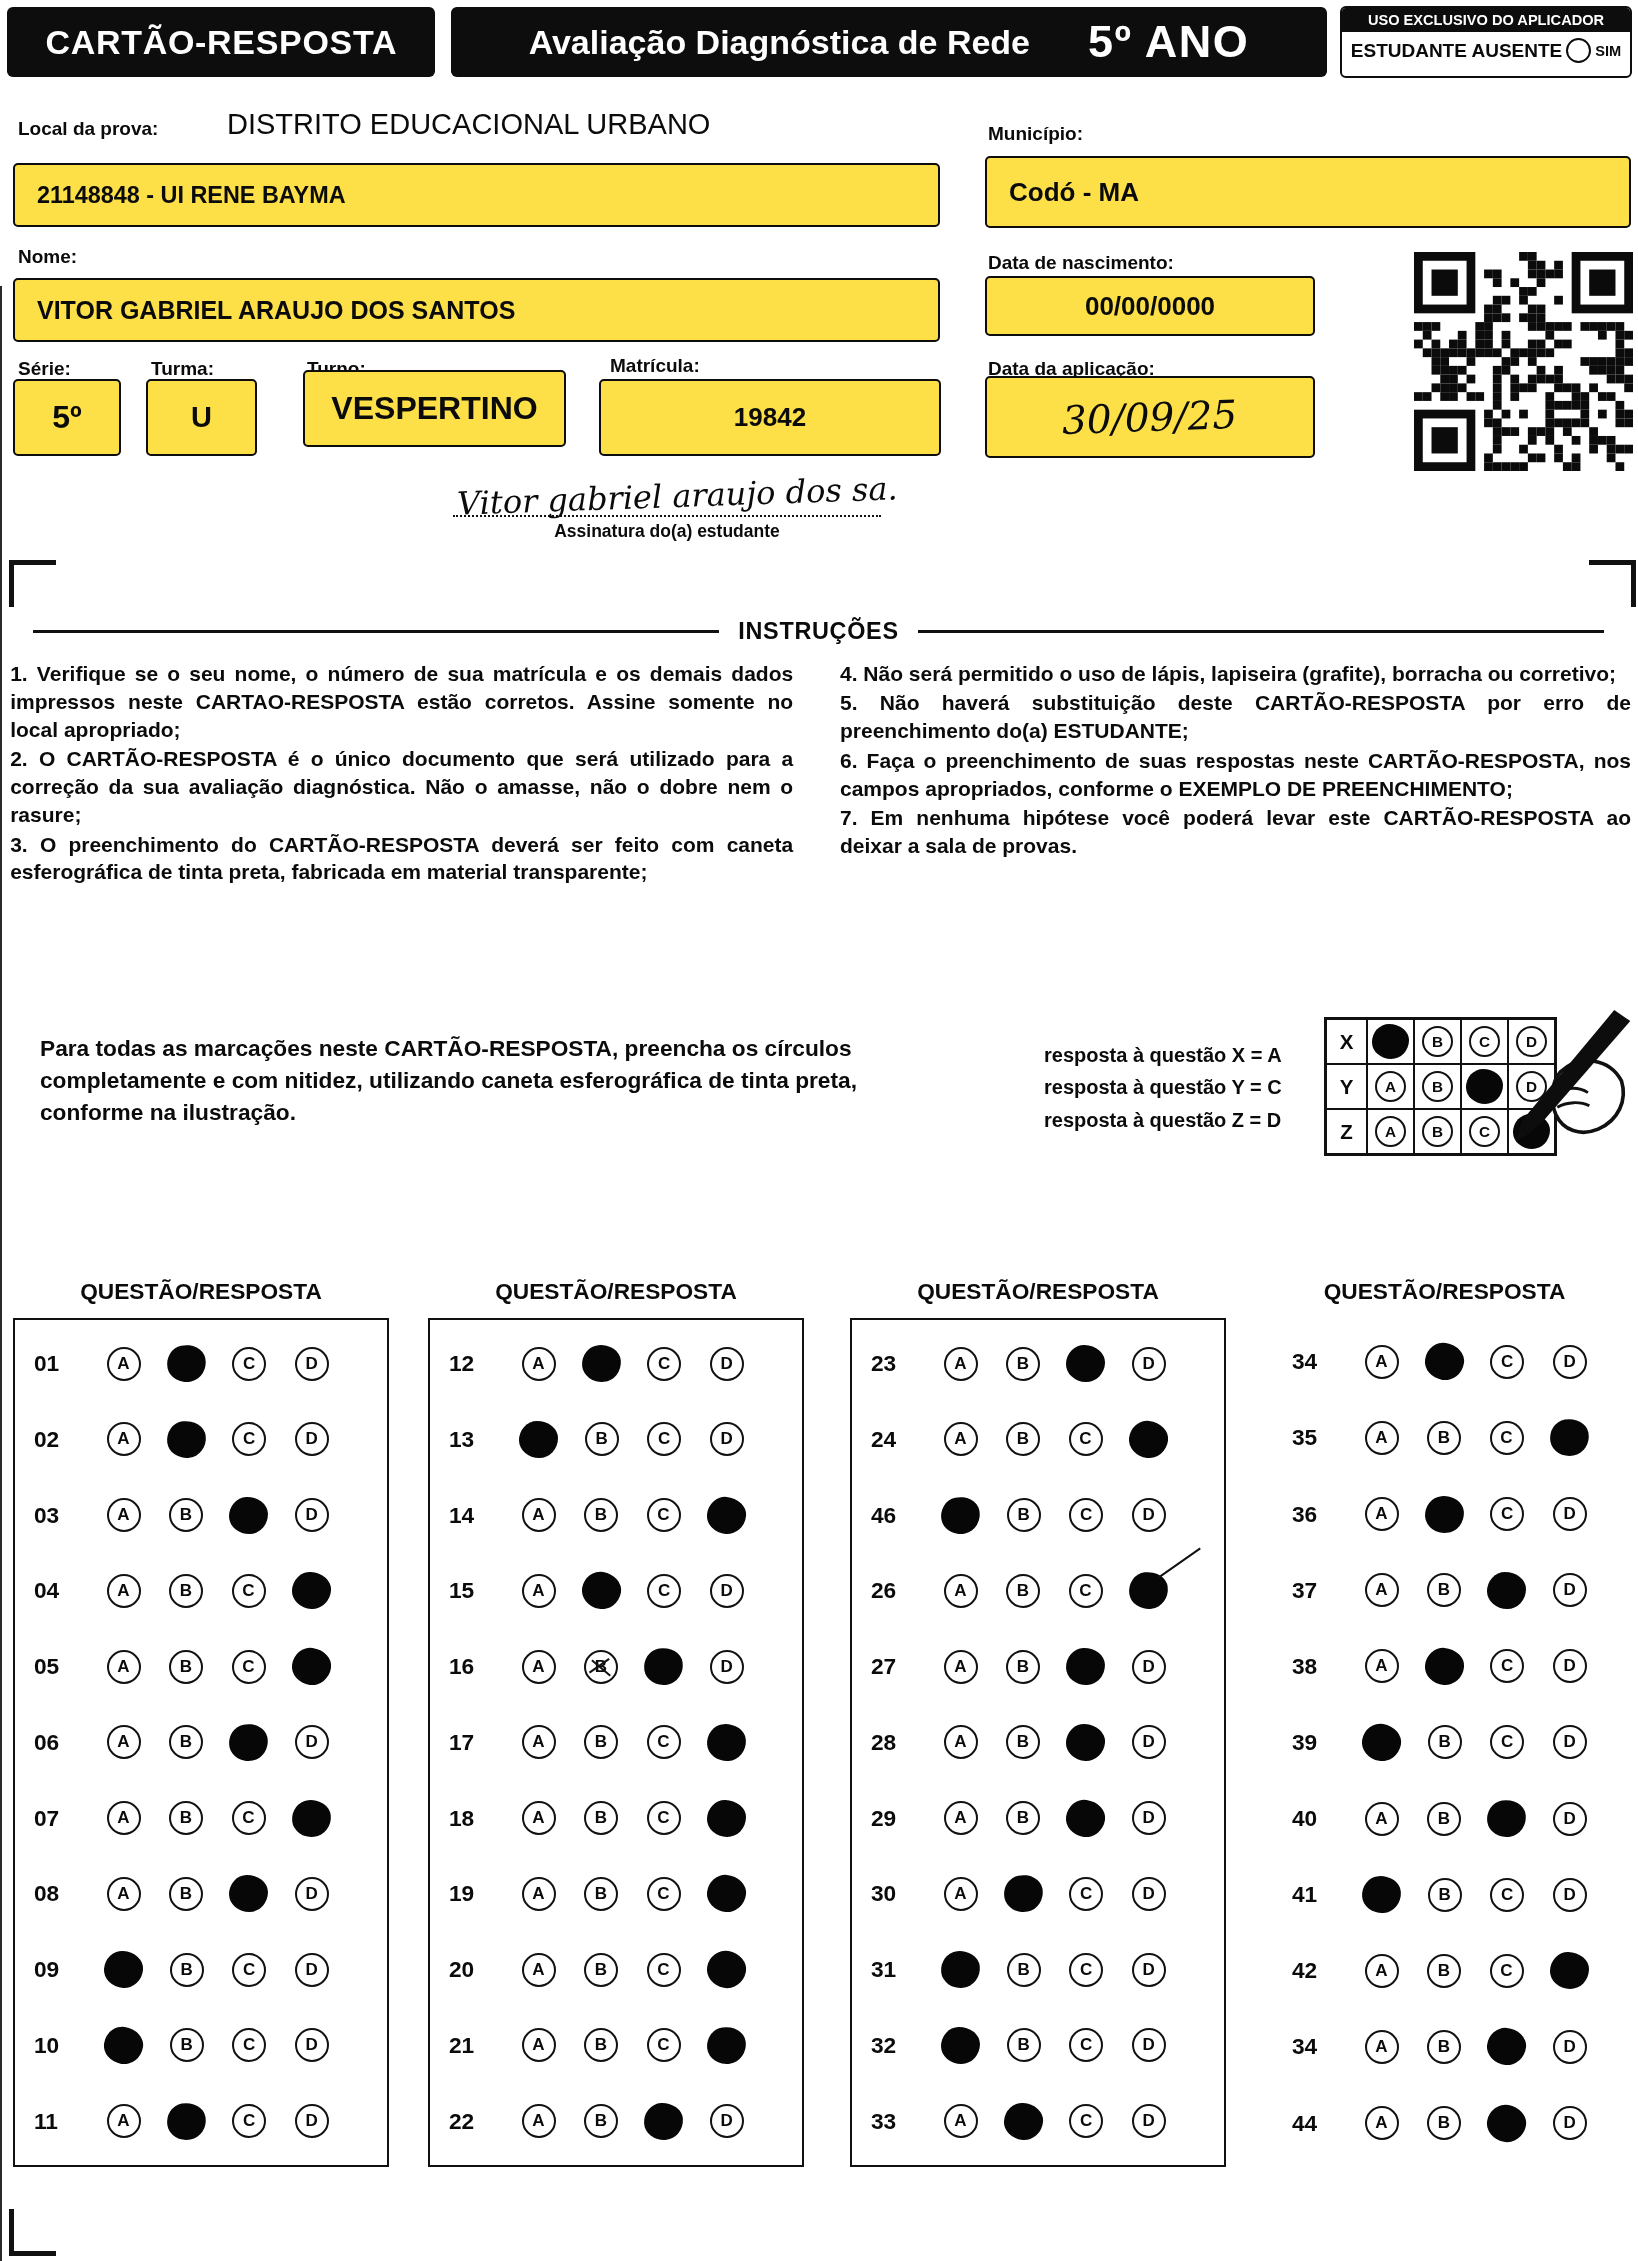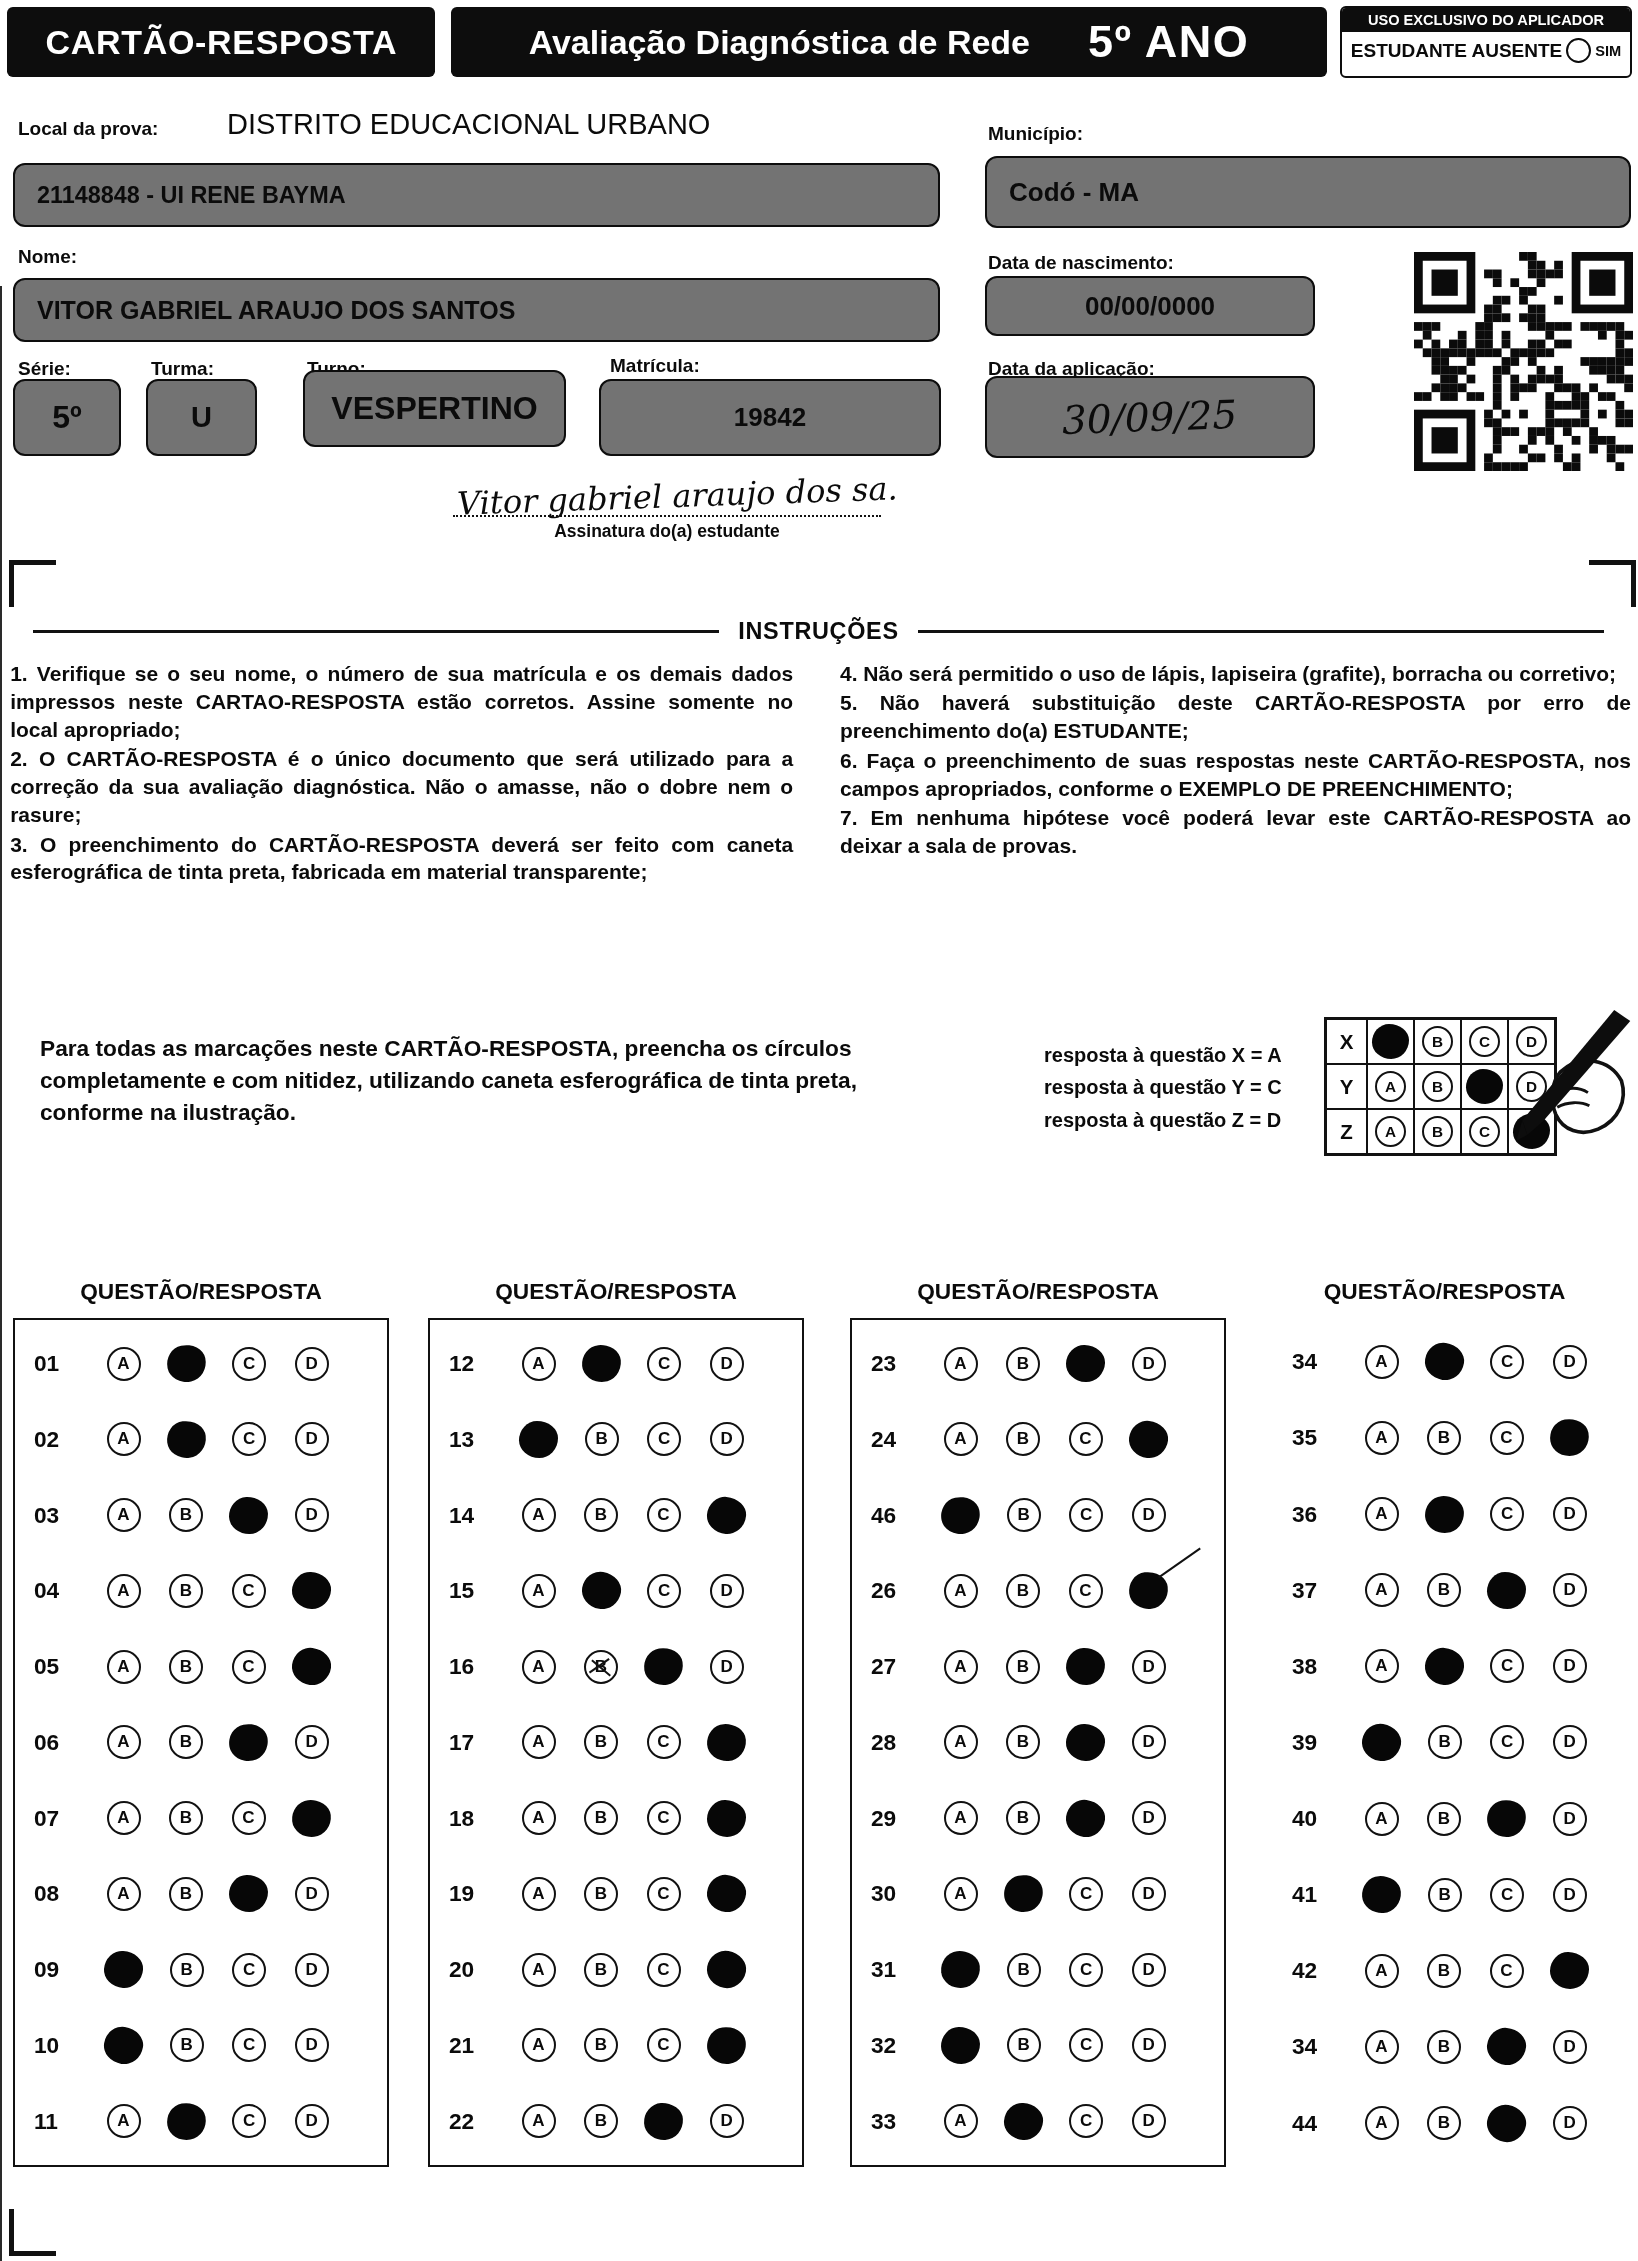--- a/index.html
+++ b/index.html
@@ -19,22 +19,22 @@
   .aplicador{position:absolute;left:1340px;top:5.8px;width:292px;height:72px;border:2.2px solid #0d0d0d;
              border-radius:5.8px;overflow:hidden;background:#fff;box-sizing:border-box;}
   .aplicador-title{background:#0d0d0d;color:#fff;font-size:14.6px;font-weight:bold;text-align:center;padding:4.4px 0 3.7px;}
   .aplicador-body{display:flex;align-items:center;justify-content:center;gap:4px;padding-top:6.6px;}
   .absent-label{font-size:19px;font-weight:bold;}
   .absent-circle{width:25px;height:25px;border:2.2px solid #0d0d0d;border-radius:50%;box-sizing:border-box;}
   .absent-option{font-size:14.6px;font-weight:bold;}
 
   
   .lbl{position:absolute;font-weight:bold;font-size:19px;}
-  .fbox{position:absolute;border:2.2px solid #0d0d0d;border-radius:12px;display:flex;align-items:center;
-        font-weight:bold;box-sizing:border-box;background:#737373;}
+  .fbox{position:absolute;border:2.2px solid #0d0d0d;border-radius:5px;display:flex;align-items:center;
+        font-weight:bold;box-sizing:border-box;background:#fde047;}
   .district{position:absolute;left:227px;top:108px;font-size:29px;font-weight:normal;}
   .padL{padding-left:22px;}
   .center{justify-content:center;}
   .handwrite{font-family:"DejaVu Serif",serif;font-style:italic;}
   .date-hand{font-size:39px;transform:rotate(-2deg);font-weight:normal;}
 
   .qr{position:absolute;left:1414px;top:252px;width:219px;height:219px;}
 
   .sig{position:absolute;left:453px;top:477px;width:428px;text-align:center;}
   .sig-line{border-bottom:2.9px dotted #111;padding:0 4.4px 0;}

